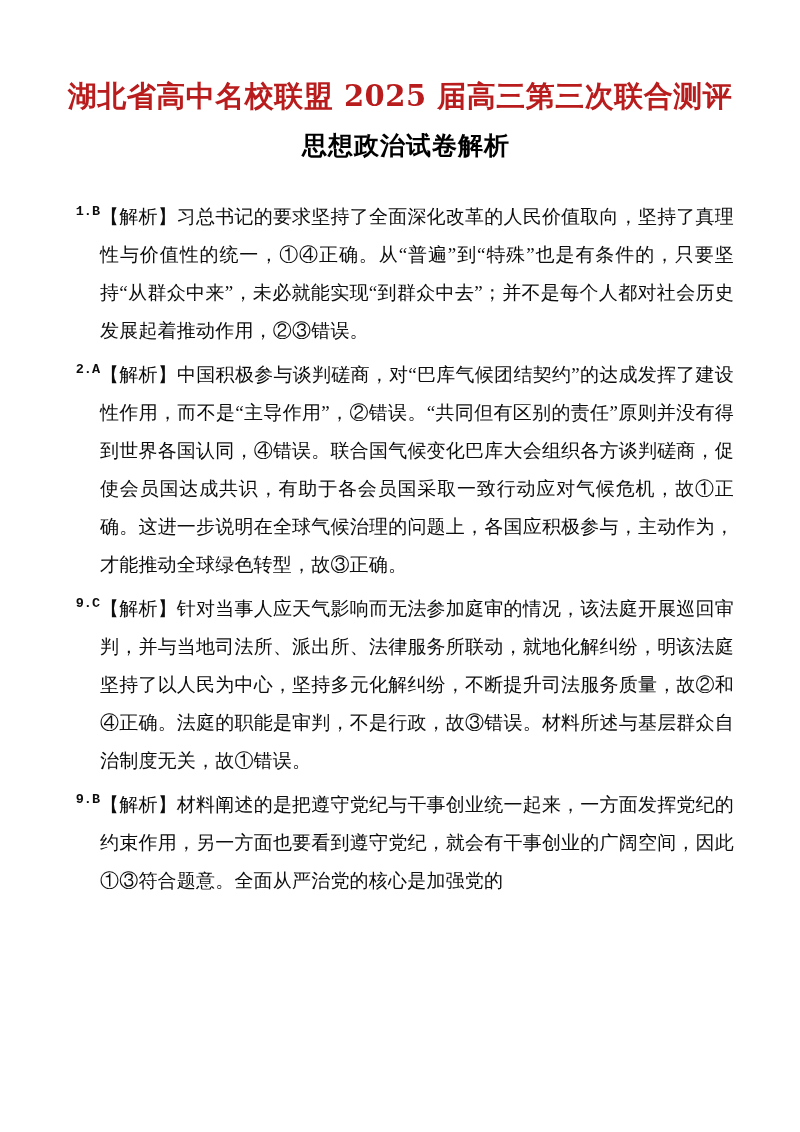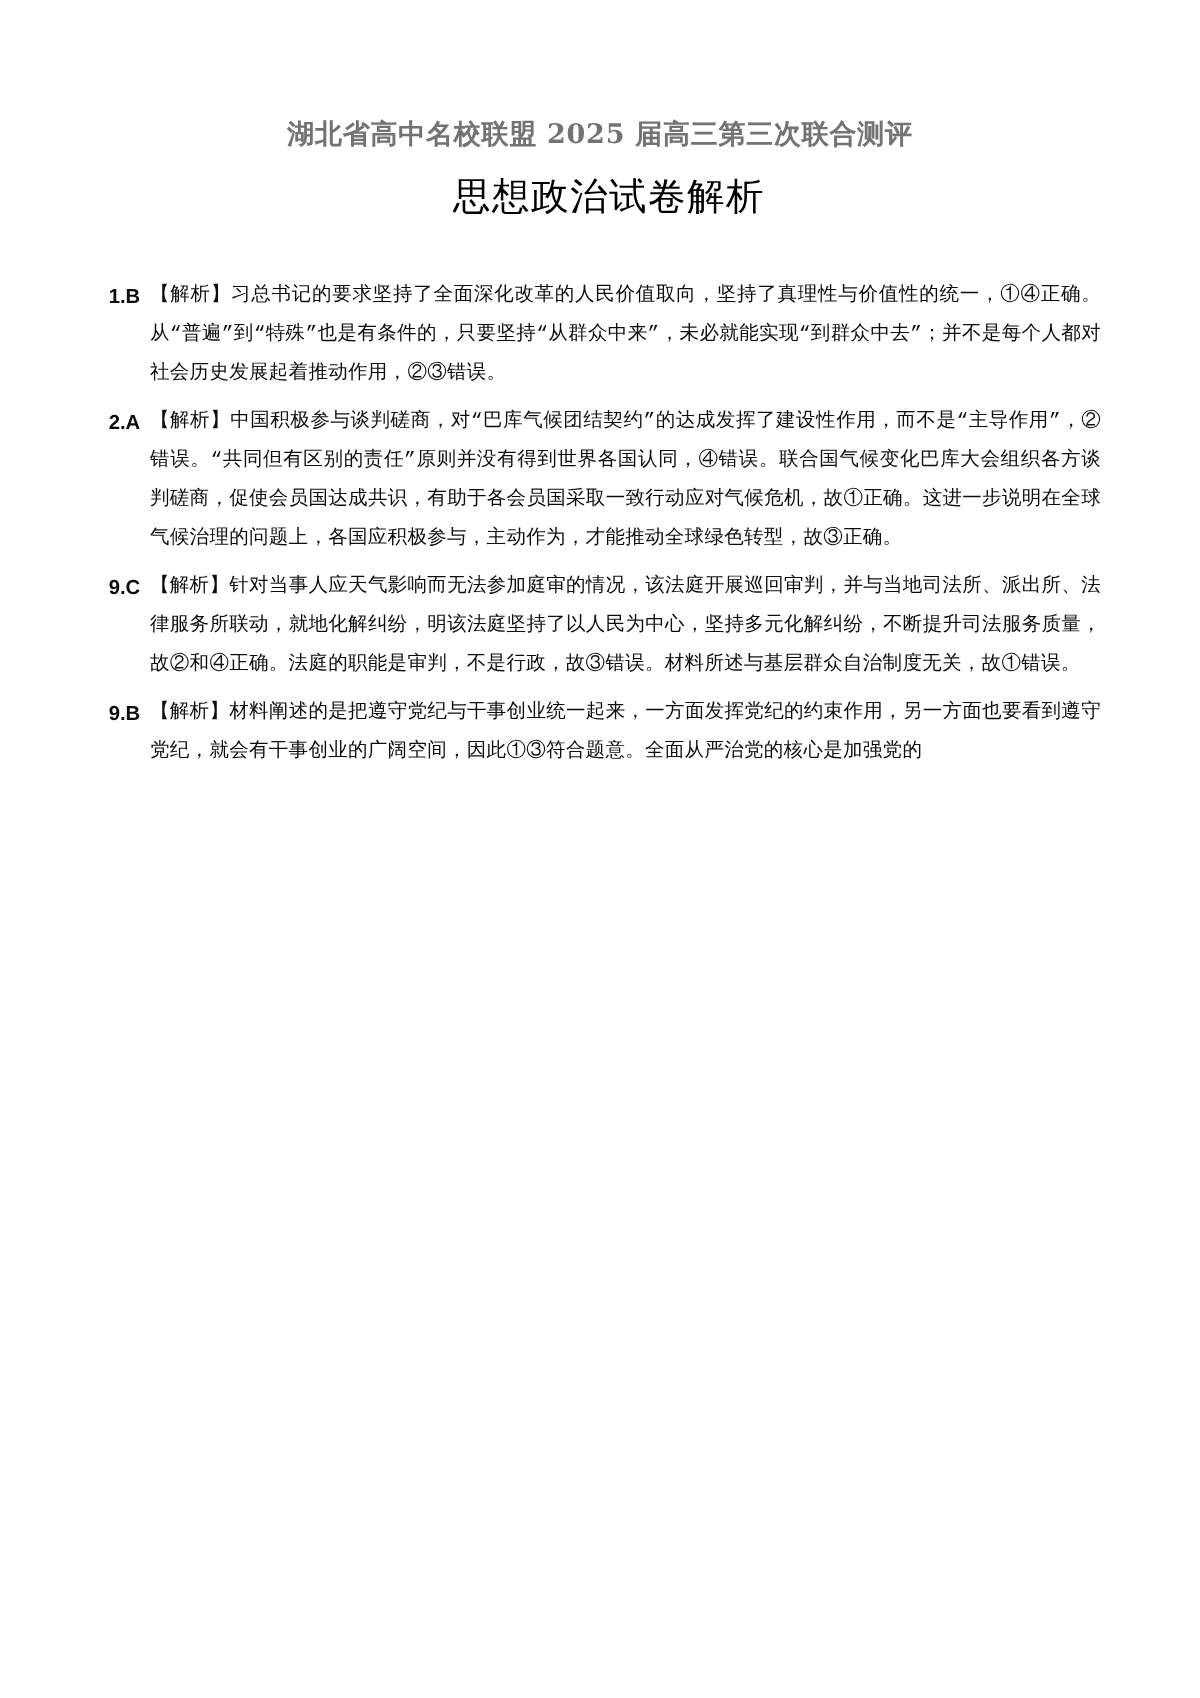--- a/index.html
+++ b/index.html
@@ -22,28 +22,28 @@
     padding: 0;
     position: relative;
   }
   .title-block {
     text-align: center;
     margin-top: 78px;
   }
   .title-main {
     font-family: "DejaVu Serif", "Liberation Serif", serif;
     font-weight: bold;
-    font-size: 18px;
+    font-size: 29px;
     letter-spacing: 0.5px;
-    color: #737373;
+    color: #b91c1c;
     line-height: 1.3;
   }
   .title-sub {
     font-family: "DejaVu Serif", "Liberation Serif", serif;
-    font-weight: normal;
+    font-weight: bold;
     font-size: 25px;
     letter-spacing: 1px;
     color: #000;
     margin-top: 14px;
     line-height: 1.3;
     padding-left: 12px;
   }
   .content {
     margin: 36px 66px 0 66px;
   }
@@ -51,31 +51,31 @@
     display: flex;
     align-items: flex-start;
     margin-bottom: 6px;
   }
   .item-num {
     flex: 0 0 auto;
     width: 34px;
     font-size: 13.5px;
     font-weight: bold;
     line-height: 2.0;
-    text-align: center;
+    text-align: right;
     white-space: nowrap;
-    font-family: Liberation Sans, sans-serif;
+    font-family: Liberation Mono, monospace;
   }
   .item-body {
     flex: 1 1 auto;
-    font-size: 13px;
+    font-size: 19px;
     line-height: 2.0;
     text-align: justify;
     text-justify: inter-ideograph;
-    font-family: Liberation Mono, monospace;
+    font-family: Liberation Serif, serif;
     letter-spacing: 0.2px;
   }
 </style>
 </head>
 <body>
 
 <div class="page">
 
   <div class="title-block">
     <div class="title-main">湖北省高中名校联盟 2025 届高三第三次联合测评</div>

